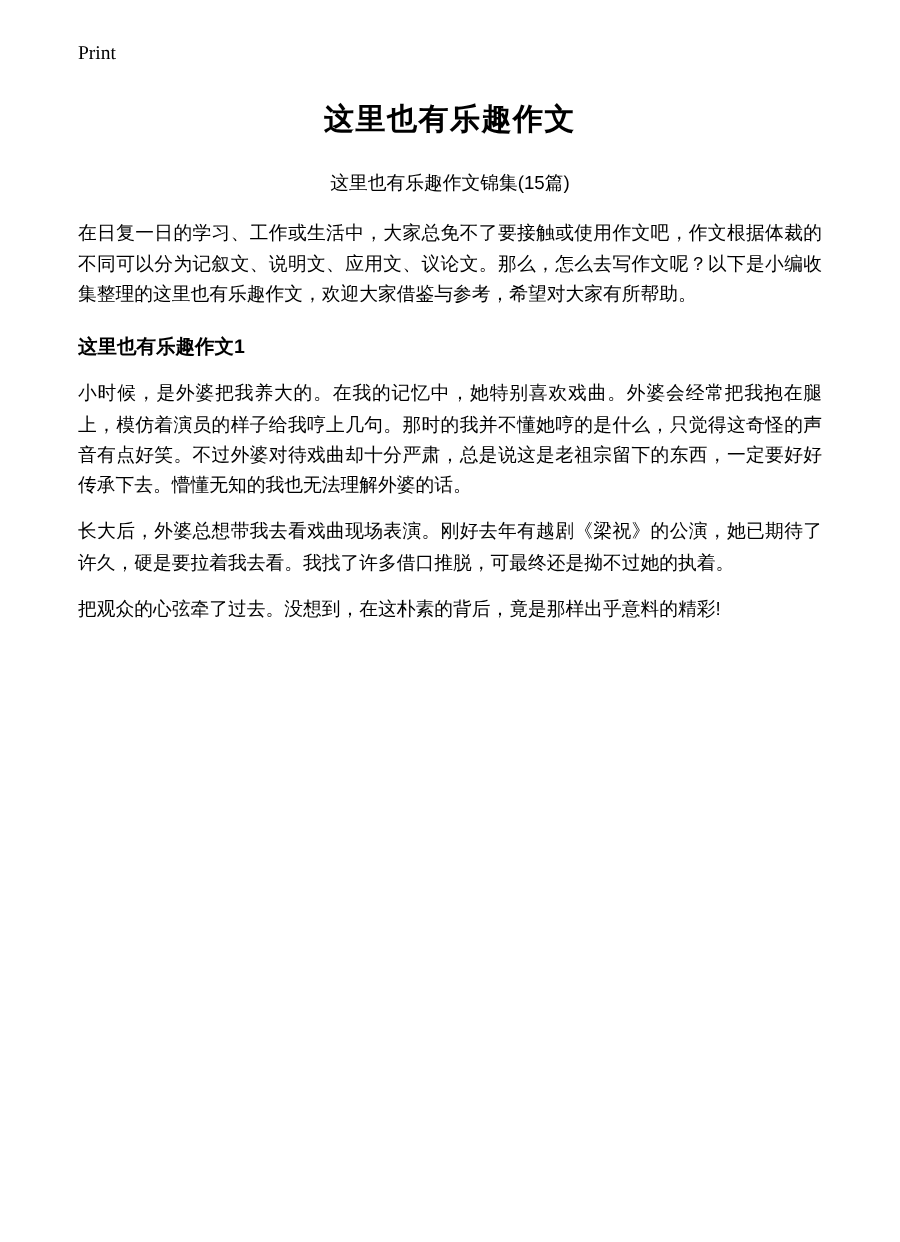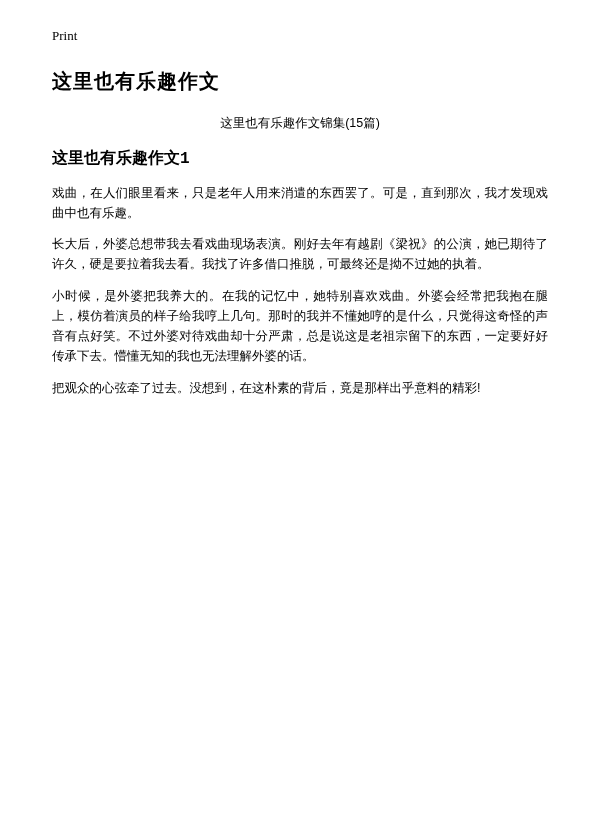--- a/index.html
+++ b/index.html
@@ -28,62 +28,62 @@
     text-decoration: none;
     display: inline-block;
     margin: 0 0 16px 0;
     line-height: 1.2;
     cursor: pointer;
   }
   h1.doc-title {
     font-family: "Liberation Sans", "DejaVu Sans", sans-serif;
     font-size: 20px;
     font-weight: bold;
-    text-align: left;
+    text-align: center;
     margin: 8px 0 20px 0;
     letter-spacing: 1px;
     line-height: 1.3;
   }
   .subtitle {
     font-size: 12.5px;
     line-height: 1.5;
     margin: 0 0 14px 0;
     font-family: "Liberation Sans", "DejaVu Sans", sans-serif;
     text-align: center;
   }
   p.para {
     font-size: 12.5px;
     line-height: 1.62;
     margin: 0 0 11px 0;
     text-align: justify;
     font-family: "Liberation Sans", "DejaVu Sans", sans-serif;
   }
   h2.section-heading {
-    font-size: 16px;
+    font-size: 13px;
     font-weight: bold;
     margin: 16px 0 12px 0;
-    font-family: Liberation Mono, monospace;
+    font-family: Liberation Sans, sans-serif;
     line-height: 1.4;
   }
   .body-block { margin-top: 2px; }
 </style>
 </head>
 <body>
 
 <div class="page">
 
   <a class="print-link" href="#">Print</a>
 
   <h1 class="doc-title">这里也有乐趣作文</h1>
 
   <div class="subtitle">这里也有乐趣作文锦集(15篇)</div>
 
+  <p class="para">在日复一日的学习、工作或生活中，大家总免不了要接触或使用作文吧，作文根据体裁的不同可以分为记叙文、说明文、应用文、议论文。那么，怎么去写作文呢？以下是小编收集整理的这里也有乐趣作文，欢迎大家借鉴与参考，希望对大家有所帮助。</p>
 
   <h2 class="section-heading">这里也有乐趣作文1</h2>
 
   <div class="body-block">
-    <p class="para">戏曲，在人们眼里看来，只是老年人用来消遣的东西罢了。可是，直到那次，我才发现戏曲中也有乐趣。</p>
+    <p class="para">小时候，是外婆把我养大的。在我的记忆中，她特别喜欢戏曲。外婆会经常把我抱在腿上，模仿着演员的样子给我哼上几句。那时的我并不懂她哼的是什么，只觉得这奇怪的声音有点好笑。不过外婆对待戏曲却十分严肃，总是说这是老祖宗留下的东西，一定要好好传承下去。懵懂无知的我也无法理解外婆的话。</p>
     <p class="para">长大后，外婆总想带我去看戏曲现场表演。刚好去年有越剧《梁祝》的公演，她已期待了许久，硬是要拉着我去看。我找了许多借口推脱，可最终还是拗不过她的执着。</p>
-    <p class="para">小时候，是外婆把我养大的。在我的记忆中，她特别喜欢戏曲。外婆会经常把我抱在腿上，模仿着演员的样子给我哼上几句。那时的我并不懂她哼的是什么，只觉得这奇怪的声音有点好笑。不过外婆对待戏曲却十分严肃，总是说这是老祖宗留下的东西，一定要好好传承下去。懵懂无知的我也无法理解外婆的话。</p>
     <p class="para">把观众的心弦牵了过去。没想到，在这朴素的背后，竟是那样出乎意料的精彩!</p>
   </div>
 
 </div>
 
 </body></html>

